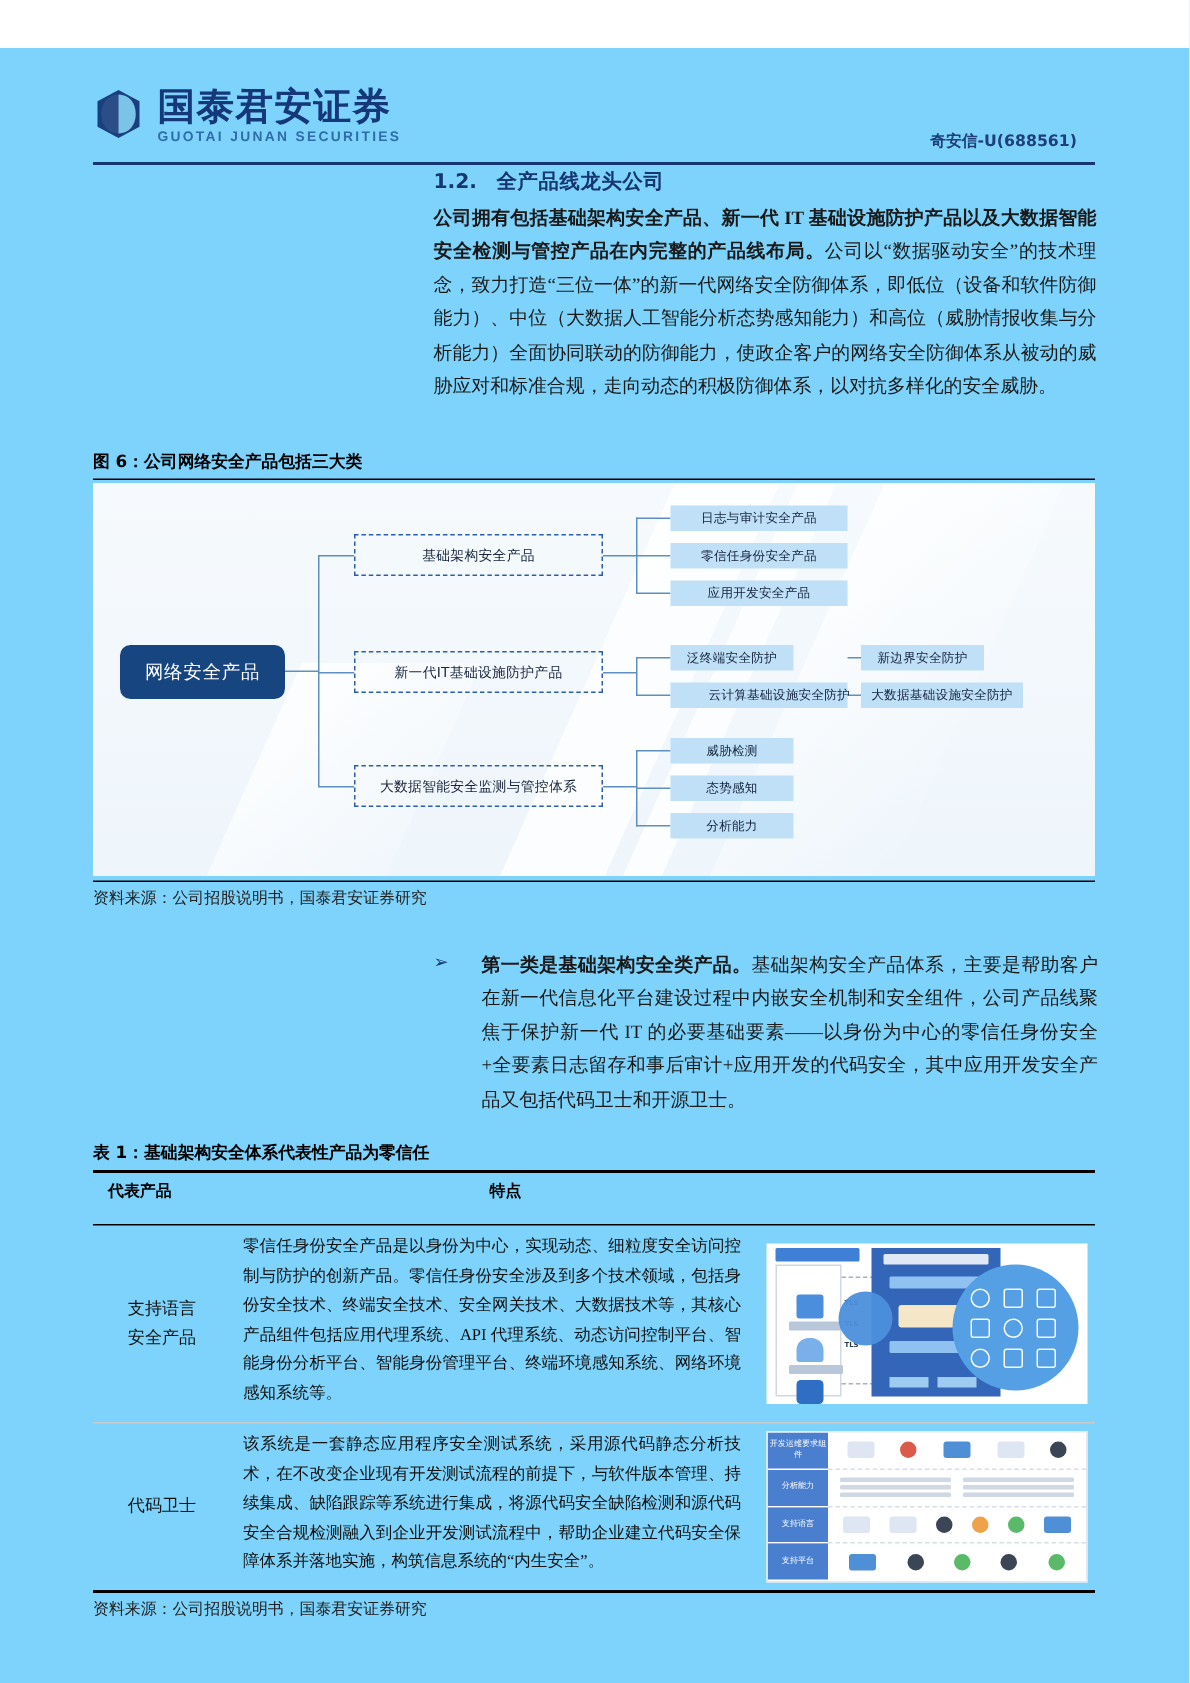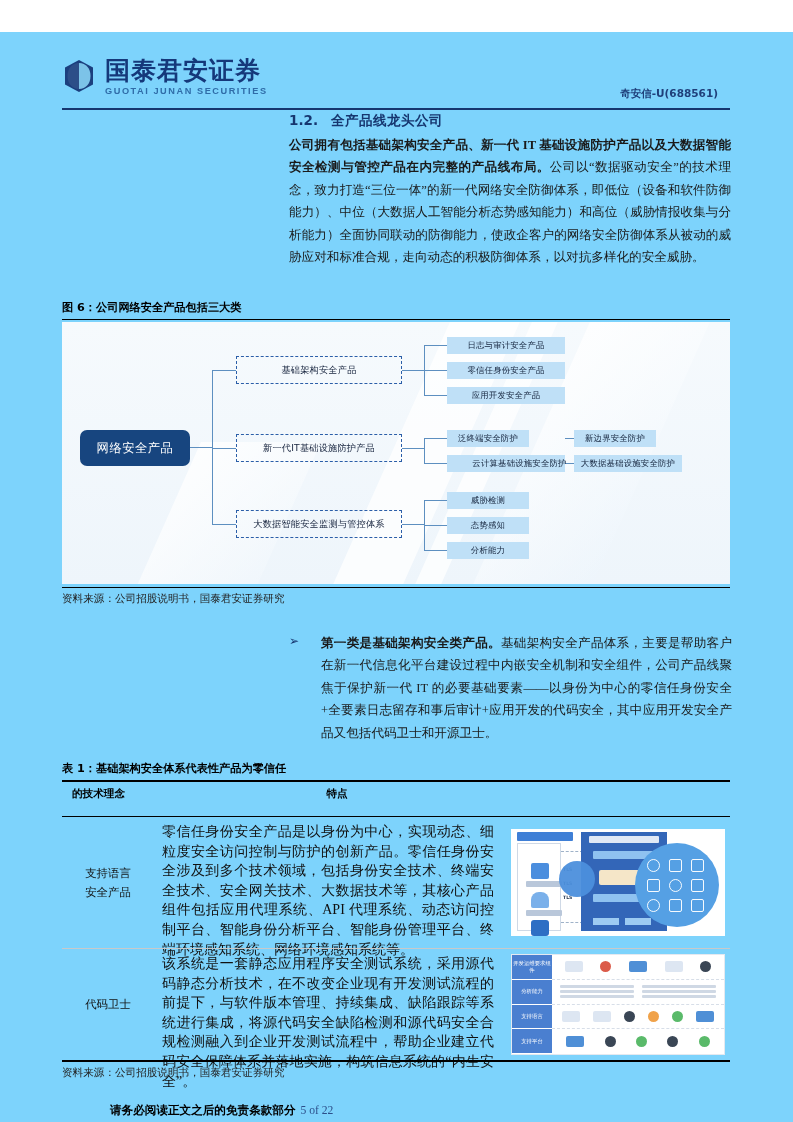--- a/index.html
+++ b/index.html
@@ -260,21 +260,21 @@
     display: flex; align-items: center; justify-content: center;
     text-align: center;
     font-size: 11.4px;
     line-height: 19px;
     color: #111;
     font-family: "Liberation Serif", serif;
   }
   .cell-desc {
     width: 352px;
     padding: 4px 12px 0 8px;
-    font-size: 14px;
+    font-size: 11px;
     line-height: 19.6px;
     text-align: justify;
     color: #111;
     font-family: "Liberation Serif", serif;
   }
   .cell-figure {
     width: 224px;
     display: flex; align-items: center; justify-content: center;
   }
 
@@ -496,21 +496,21 @@
     <span class="bullet-marker">➢</span>
     <div class="bullet-text">
       <b>第一类是基础架构安全类产品。</b><span>基础架构安全产品体系，主要是帮助客户在新一代信息化平台建设过程中内嵌安全机制和安全组件，公司产品线聚焦于保护新一代 IT 的必要基础要素——以身份为中心的零信任身份安全+全要素日志留存和事后审计+应用开发的代码安全，其中应用开发安全产品又包括代码卫士和开源卫士。</span>
     </div>
   </div>
 
   <div class="fig-caption" id="tbl1-caption">表 1：基础架构安全体系代表性产品为零信任</div>
   <div class="rule-thin" id="tbl1-rule-top"></div>
 
   <div class="tbl-head">
-    <div class="th-1">的技术理念</div>
+    <div class="th-1">代表产品</div>
     <div class="th-2">特点</div>
   </div>
   <div class="rule-thin" id="tbl1-rule-headbot"></div>
 
   <div class="tbl-row" id="tbl1-row-1">
     <div class="cell-product">
       <span>
         <span>支持语言</span><br>
         <span>安全产品</span>
       </span>
@@ -600,17 +600,14 @@
           <div class="t2-chip c-dark"></div>
           <div class="t2-chip c-green"></div>
         </div>
       </div>
     </div>
   </div>
 
   <div class="rule-thin" id="tbl1-rule-bot"></div>
   <div class="fig-source" id="tbl1-source">资料来源：公司招股说明书，国泰君安证券研究</div>
 
-  <div class="footer">
-    <span class="footer-note">请务必阅读正文之后的免责条款部分</span><span class="footer-page">5 of 22</span>
-  </div>
 
 </div>
 
 </body></html>

